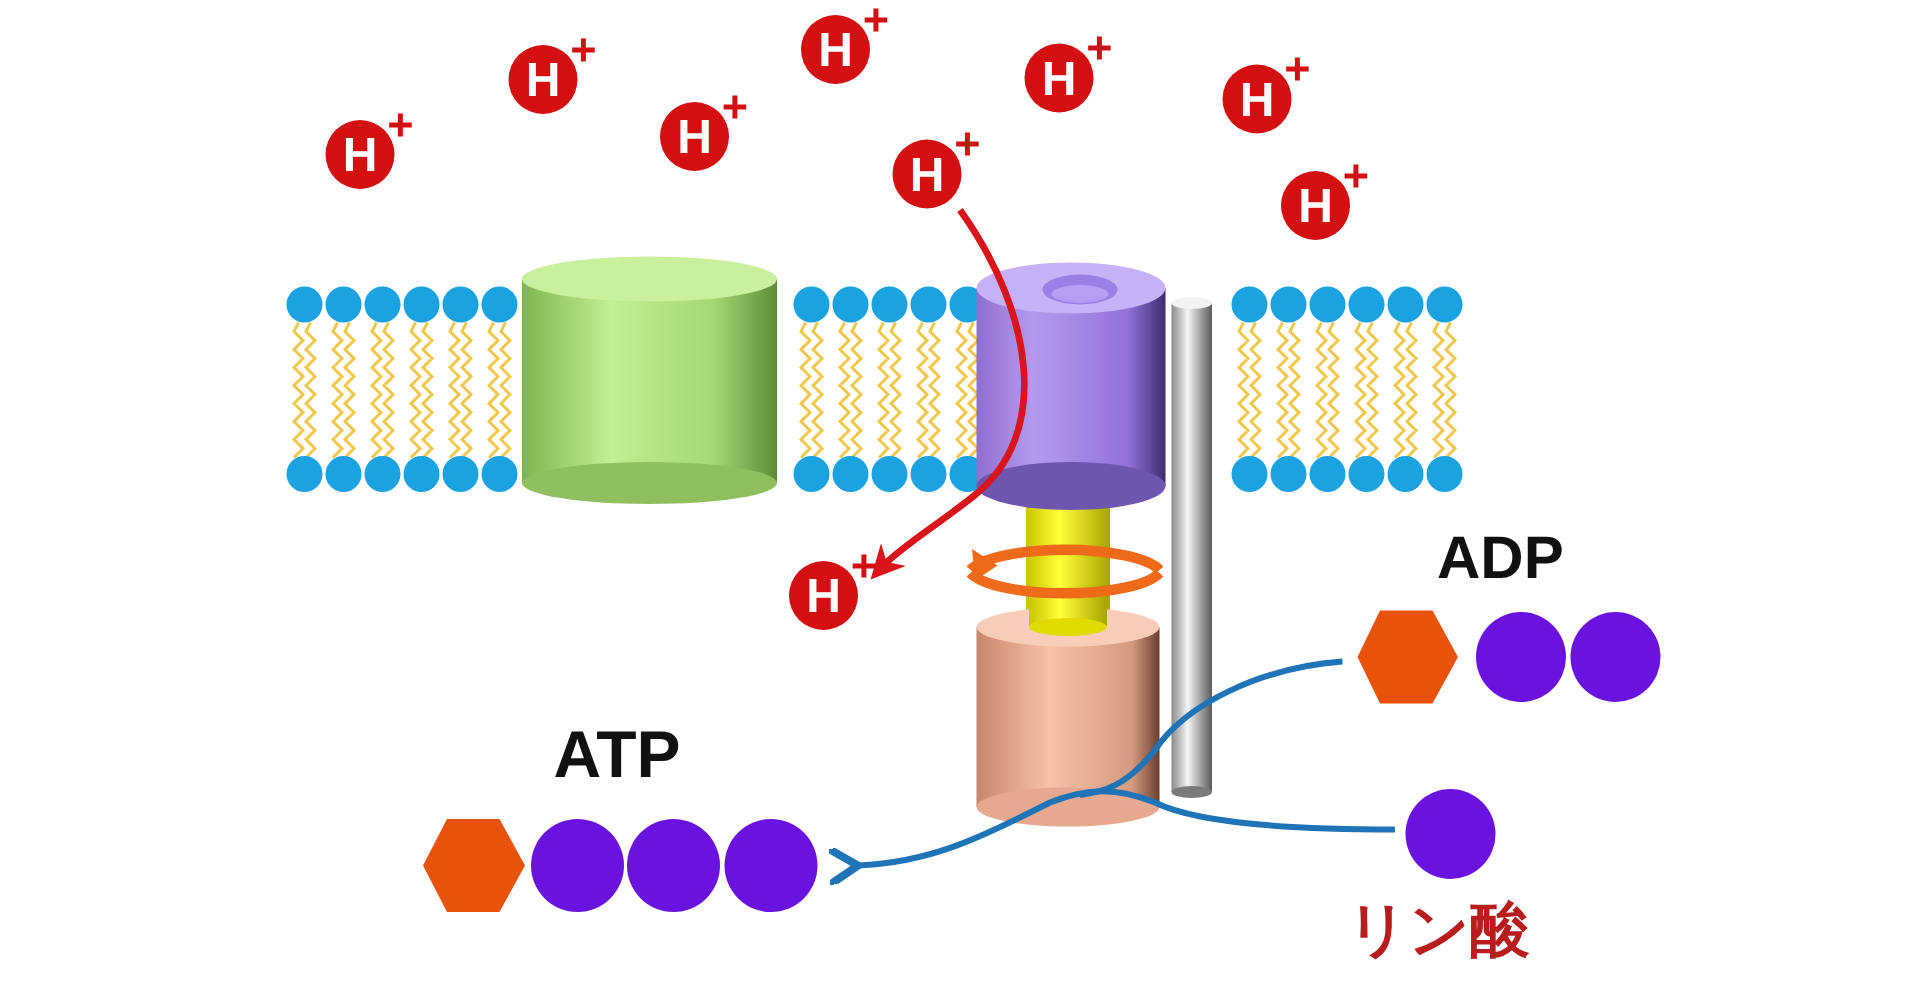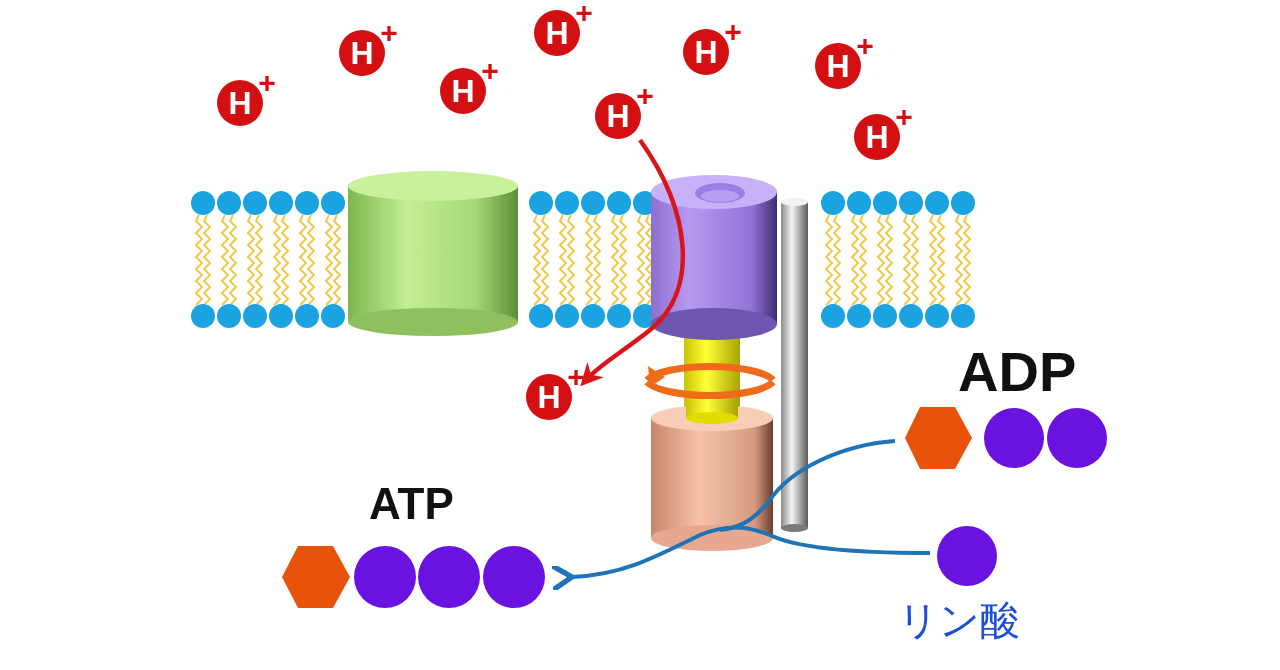--- a/index.html
+++ b/index.html
@@ -1,20 +1,20 @@
 <!DOCTYPE html>
 <html><head>
 <meta charset="utf-8">
 <style>
   html, body { margin: 0; padding: 0; background: #ffffff; }
   body { width: 1280px; height: 670px; overflow: hidden; position: relative;
          font-family: "Liberation Sans", "DejaVu Sans", sans-serif; }
   #stage { position: absolute; left: 0; top: 0; width: 1280px; height: 670px; }
   .label { position: absolute; font-weight: bold; color: #111; font-family: "Liberation Sans", sans-serif; }
-  .label-jp { position: absolute; font-weight: normal; color: #1d4ed8; font-family: "DejaVu Sans", sans-serif; }
+  .label-jp { position: absolute; font-weight: bold; color: #b91c1c; font-family: "DejaVu Sans", sans-serif; }
 </style>
 </head>
 <body>
 
 <div id="stage">
   <svg id="svg" width="1280" height="670" viewBox="0 0 1280 670" xmlns="http://www.w3.org/2000/svg">
     <defs>
       <linearGradient id="gGreen" x1="0" x2="1" y1="0" y2="0">
         <stop offset="0" stop-color="#7fb64e"></stop>
         <stop offset="0.35" stop-color="#c3ee92"></stop>
@@ -226,15 +226,15 @@
     <g>
       <polygon points="905,438 920,407 955,407 972,438 955,469 920,469" fill="#e8520a"></polygon>
       <circle cx="1014" cy="438" r="30" fill="#6a12e0"></circle>
       <circle cx="1077" cy="438" r="30" fill="#6a12e0"></circle>
     </g>
 
     <circle cx="967" cy="556" r="30" fill="#6a12e0"></circle>
   </svg>
 
   <div class="label" style="left:369px; top:482px; font-size:44px; line-height:44px;text-align:right;">ATP</div>
-  <div class="label" style="left:958px; top:350px; font-size:56px; line-height:44px;">ADP</div>
+  <div class="label" style="left:958px; top:350px; font-size:40px; line-height:44px;">ADP</div>
   <div class="label-jp" style="left:898px; top:598px; font-size:40px; line-height:44px;">リン酸</div>
 </div>
 
 </body></html>

